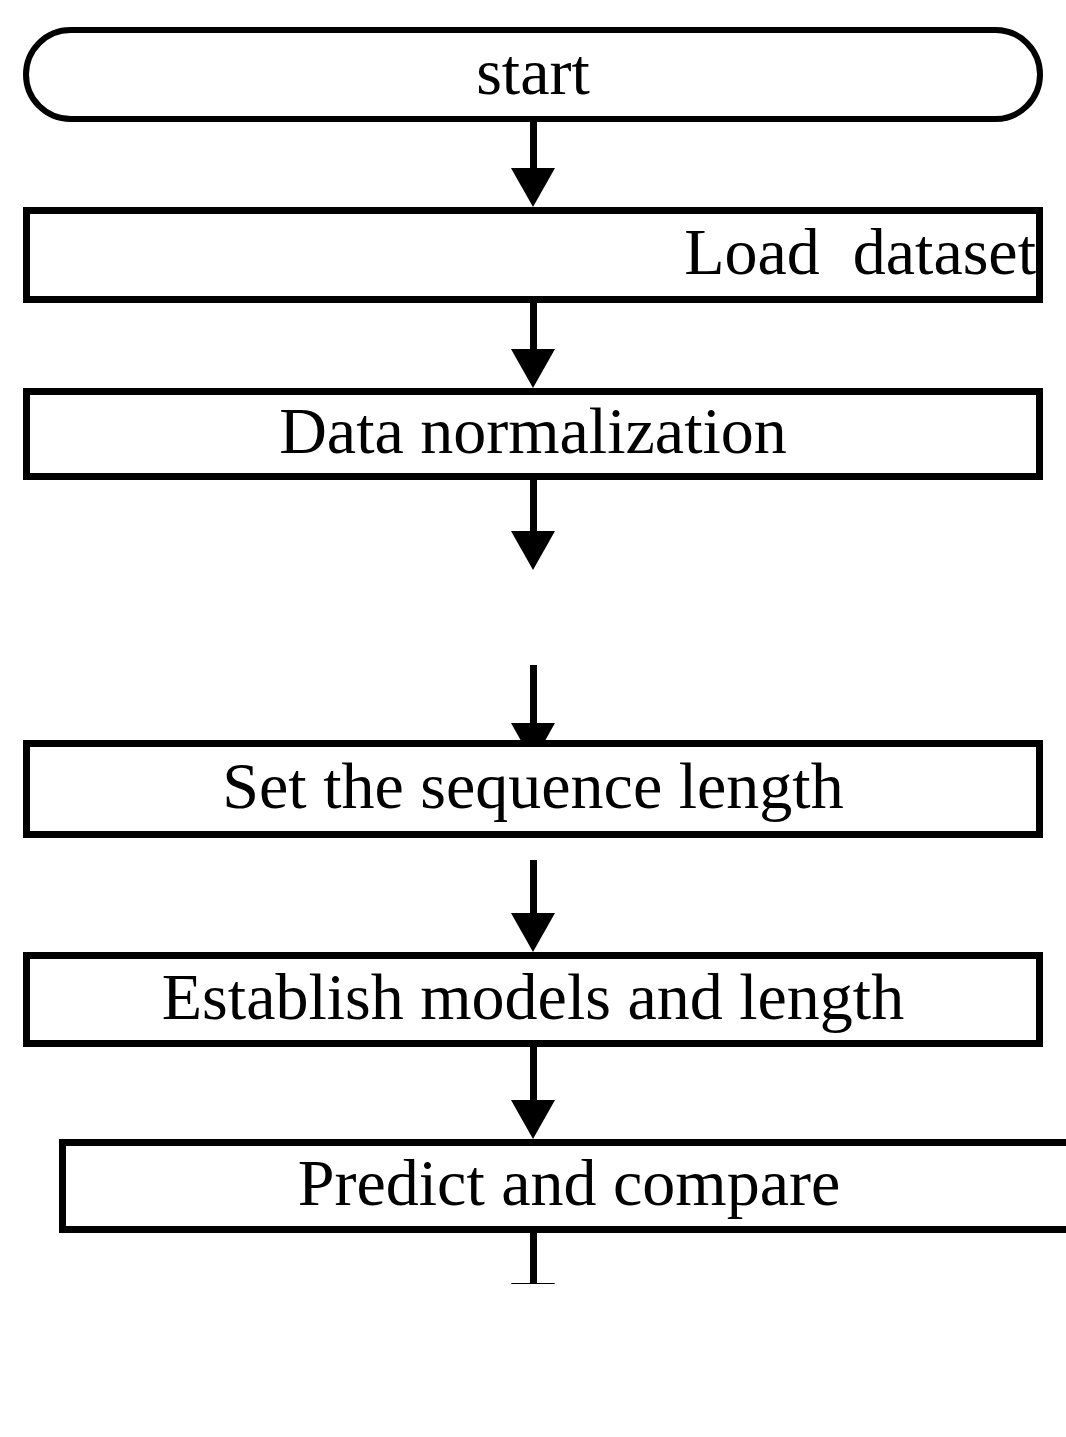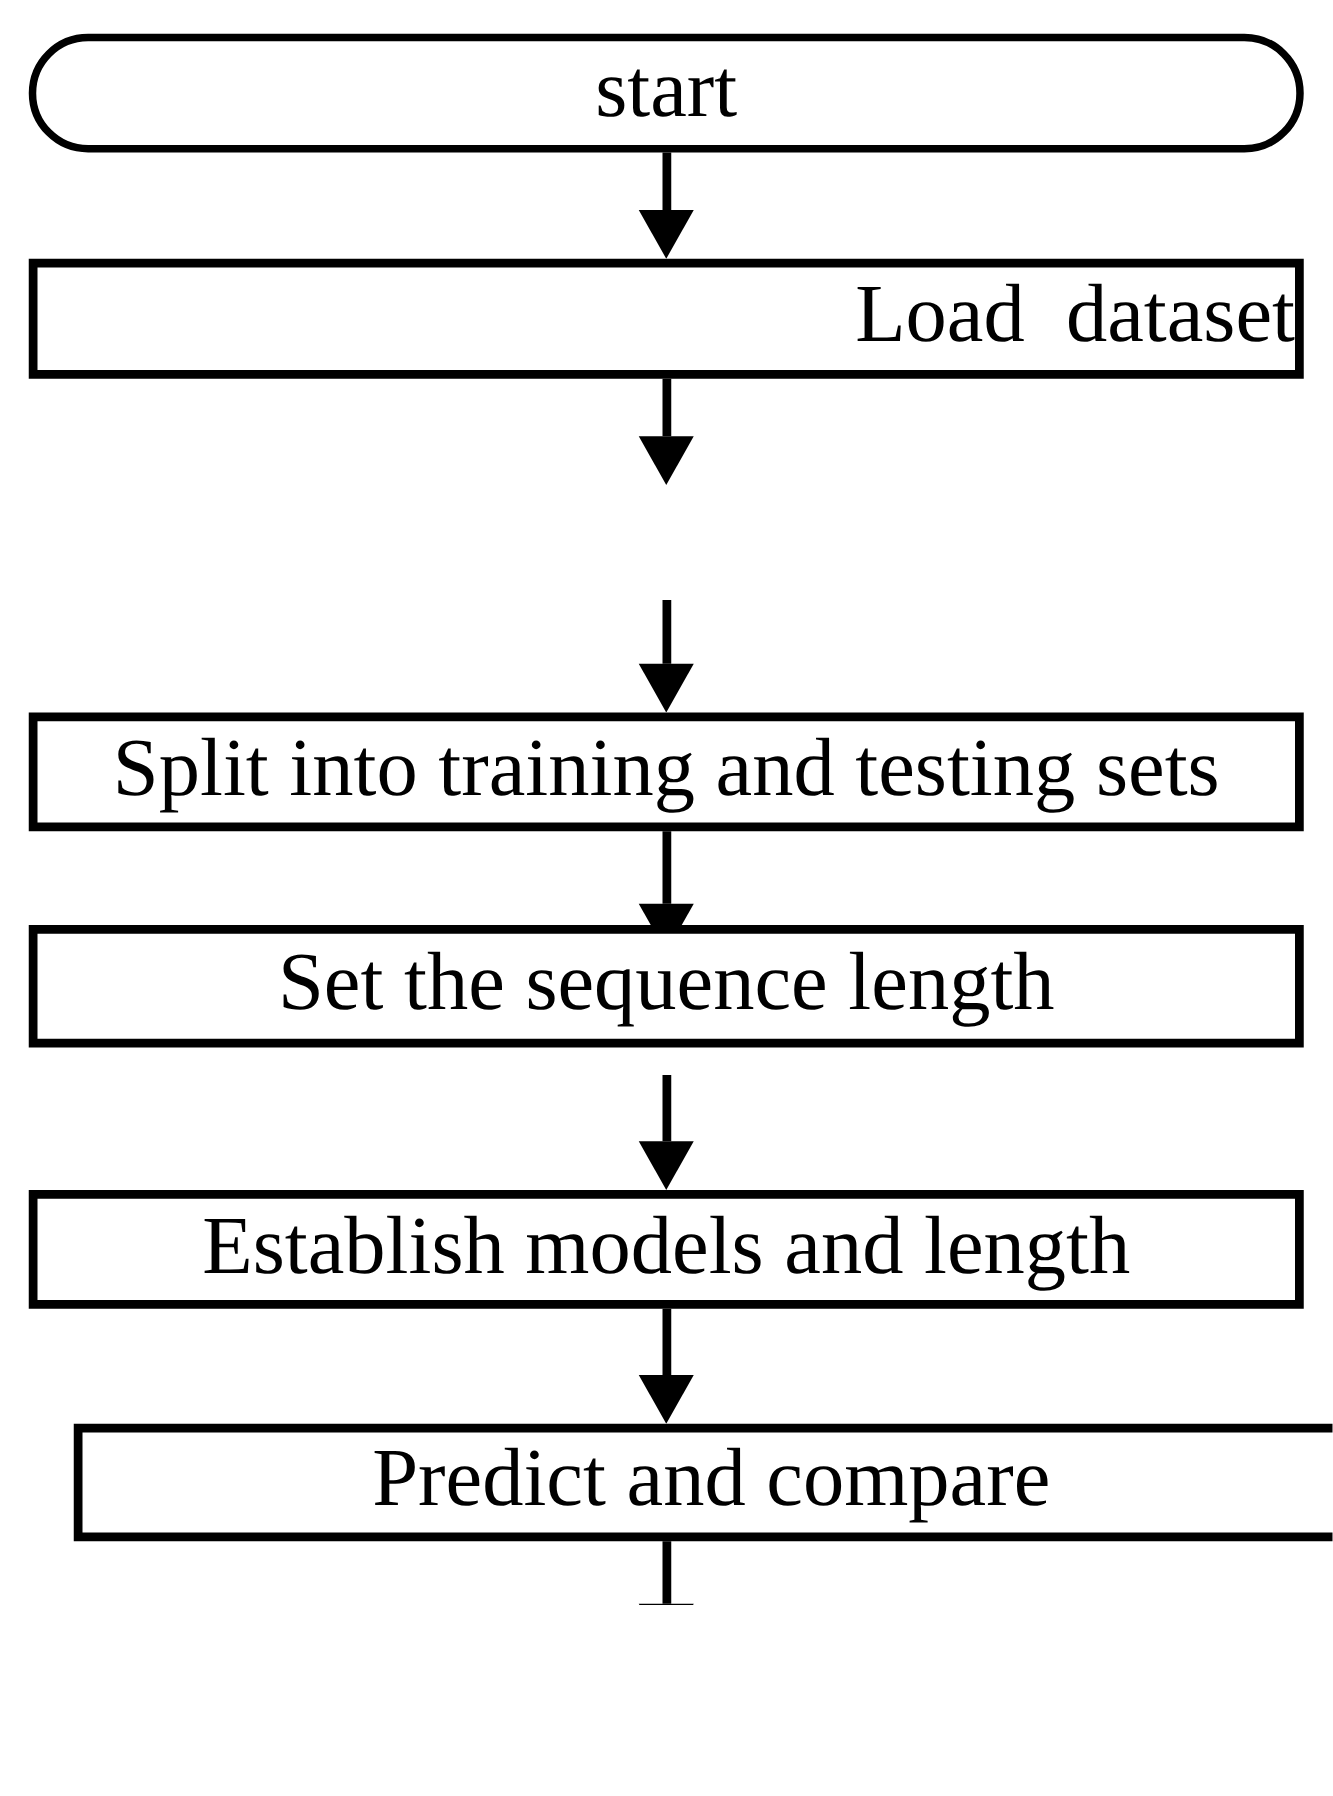--- a/index.html
+++ b/index.html
@@ -89,29 +89,29 @@
 
   <div class="node n-load">
     <span class="label">Load  dataset</span>
   </div>
 
   <div class="arrow a2">
     <div class="shaft"></div>
     <div class="head"></div>
   </div>
 
+  <div class="node n-norm">
+    <span class="label">Data normalization</span>
+  </div>
 
   <div class="arrow a3">
     <div class="shaft"></div>
     <div class="head"></div>
   </div>
 
-  <div class="node n-split">
-    <span class="label">Split into training and testing sets</span>
-  </div>
 
   <div class="arrow a4">
     <div class="shaft"></div>
     <div class="head"></div>
   </div>
 
   <div class="node n-seq">
     <span class="label">Set the sequence length</span>
   </div>
 

